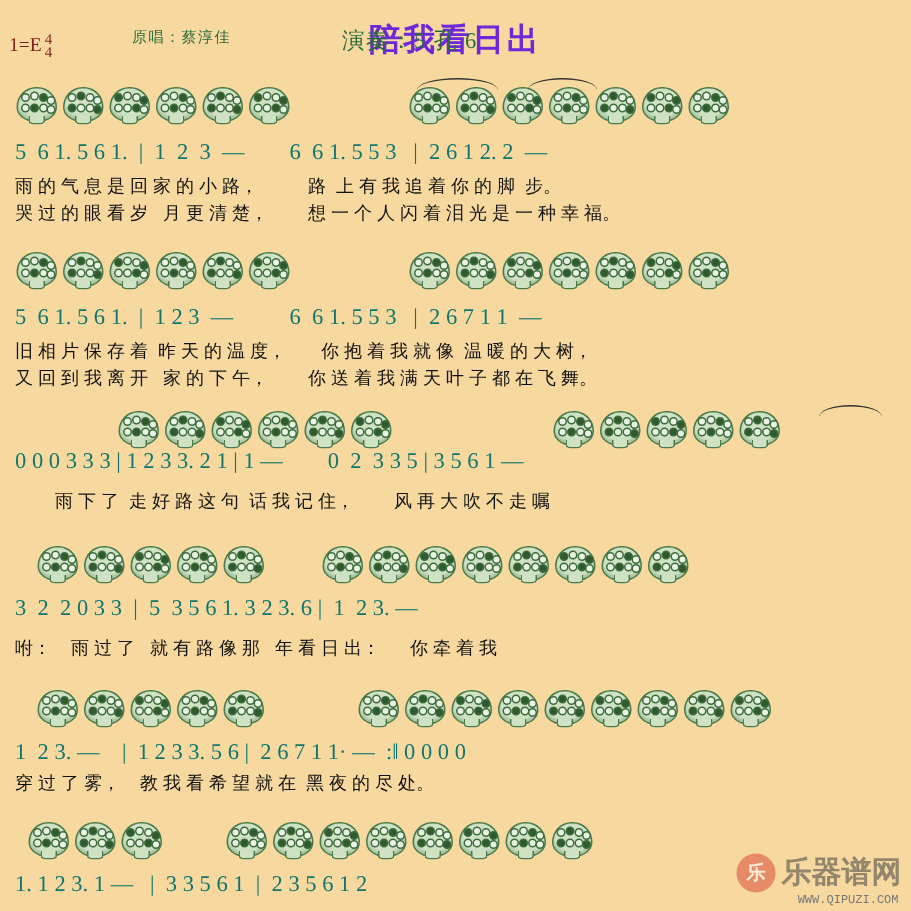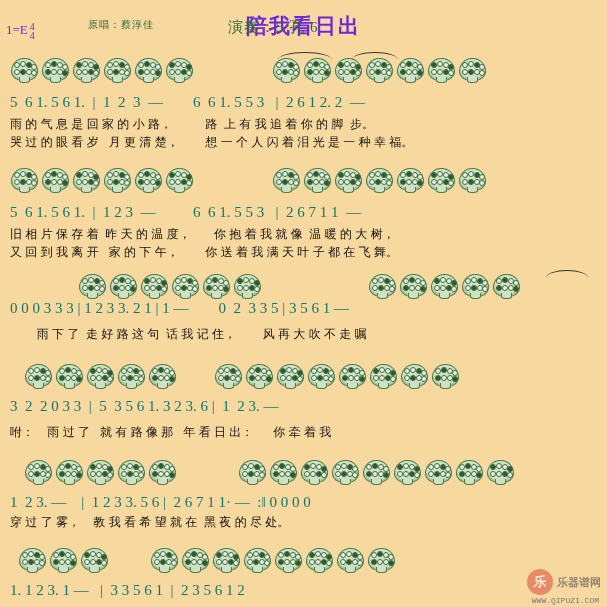--- a/index.html
+++ b/index.html
@@ -12,21 +12,21 @@
   }
   #sheet{position:relative;width:607px;height:607px;}
 
   .title{
     position:absolute;top:12px;left:0;width:607px;text-align:center;
     font-family:"Liberation Sans",sans-serif;
     font-size:21px;font-weight:bold;letter-spacing:2px;color:#6d28d9;
   }
   .keysig{
     position:absolute;top:22px;left:6px;
-    font-family:"Liberation Serif",serif;font-size:13px;color:#6d28d9;
+    font-family:"Liberation Serif",serif;font-size:13px;color:#7f1d1d;
     white-space:nowrap;
   }
   .keysig .frac{display:inline-block;vertical-align:middle;line-height:0.9;font-size:10px;text-align:center;margin-left:2px;}
   .keysig .frac span{display:block;}
   .subtitle{
     position:absolute;top:18px;left:88px;
     font-size:10px;color:#2a6b3a;white-space:nowrap;letter-spacing:1px;
   }
   .subtitle2{
     position:absolute;top:18px;left:192px;
@@ -89,21 +89,21 @@
   .watermark{
     position:absolute;right:6px;bottom:12px;
     display:flex;align-items:center;opacity:.55;
   }
   .wm-circle{
     width:26px;height:26px;border-radius:50%;background:#d94a3a;
     color:#fff;font-size:13px;font-family:"Liberation Sans",sans-serif;
     display:flex;align-items:center;justify-content:center;margin-right:4px;
     font-weight:bold;
   }
-  .wm-text{font-family:"Liberation Sans",sans-serif;font-size:11px;color:#444;font-weight:bold;}
+  .wm-text{font-family:"Liberation Sans",sans-serif;font-size:20px;color:#444;font-weight:bold;}
   .wm-sub{position:absolute;right:8px;bottom:2px;font-size:8px;color:#777;font-family:Liberation Mono, monospace;}
 </style>
 </head>
 <body>
 
 <div id="sheet">
 
   <div class="title">陪我看日出</div>
 
   <div class="keysig">

